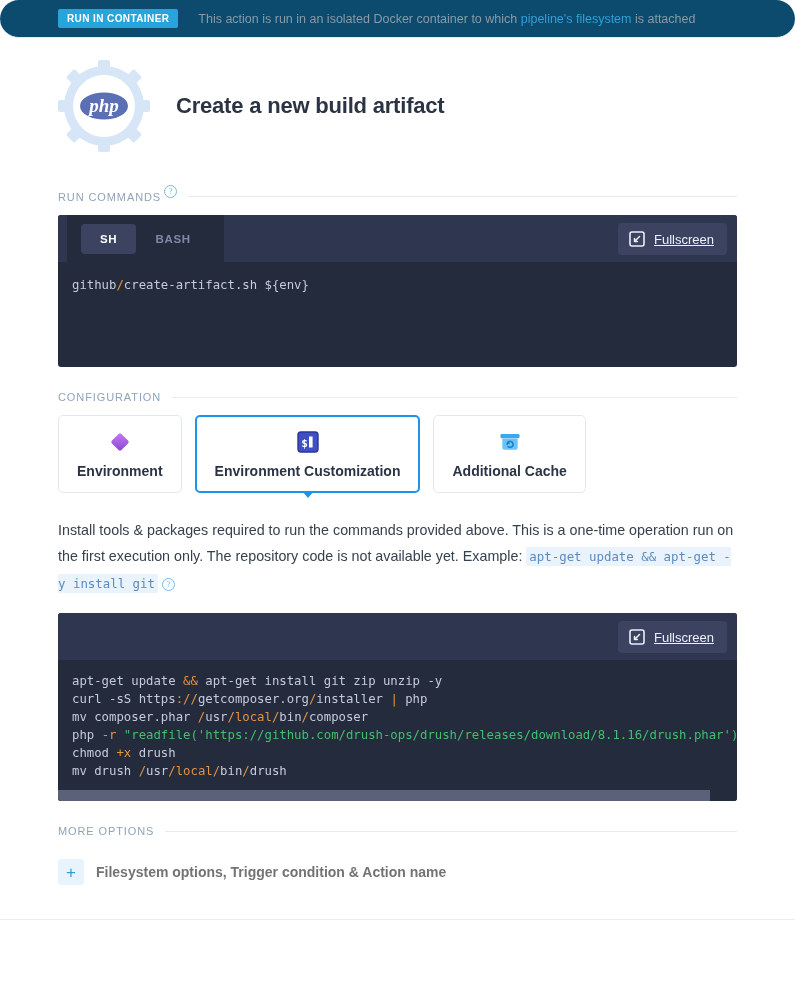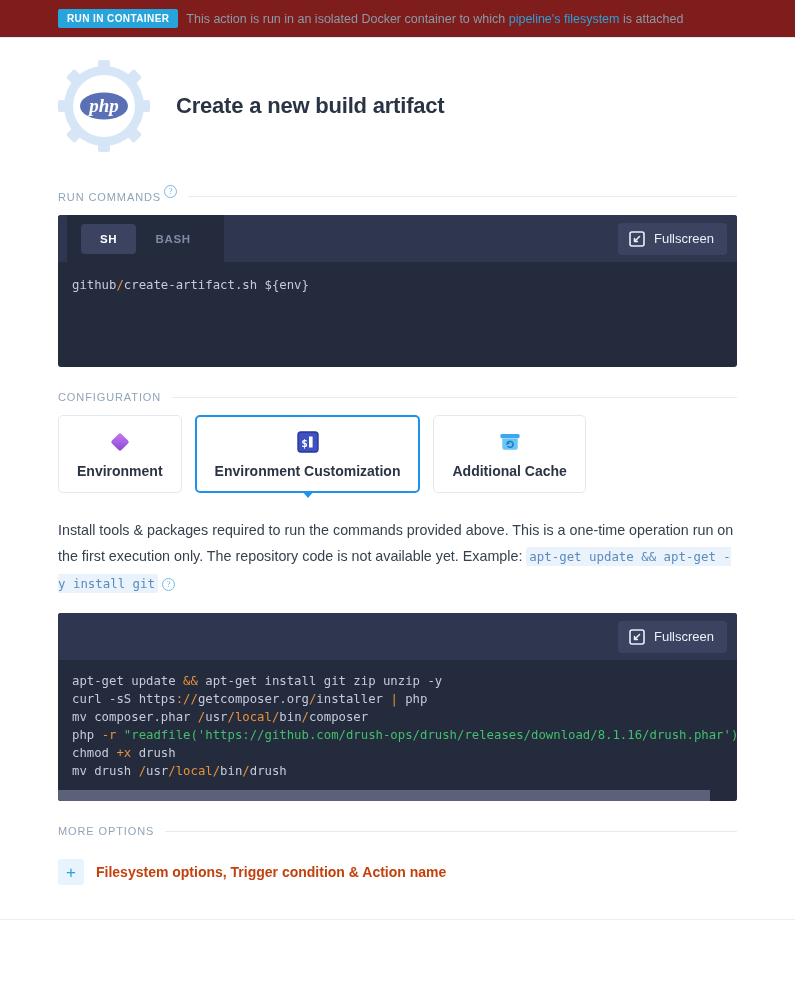--- a/index.html
+++ b/index.html
@@ -9,39 +9,40 @@
     height: 992px;
     background: #ffffff;
     font-family: "Liberation Sans", sans-serif;
     color: #2b3445;
     overflow: hidden;
   }
 
   
   .banner {
     height: 38px;
-    background: #7f1d1d;
+    background: #0c4a6e;
     border-bottom: 1px solid #dbeaf4;
     display: flex;
     align-items: center;
     padding-left: 58px;
+    border-radius: 19px;
   }
   .banner-badge {
     background: #28a4dd;
     color: #fff;
     font-size: 10px;
     font-weight: bold;
     letter-spacing: .4px;
     padding: 5px 9px 4px 9px;
     border-radius: 2px;
     line-height: 1;
     white-space: nowrap;
   }
   .banner-text {
-    margin-left: 8px;
+    margin-left: 20px;
     font-size: 12.5px;
     color: #8a9aa6;
     white-space: nowrap;
   }
   .banner-text a {
     color: #2f9fd8;
     text-decoration: none;
   }
 
   
@@ -132,28 +133,29 @@
     color: #ffffff;
   }
   .tabs-wrap {
     background: #242b3d;
     border-radius: 4px;
     padding: 14px;
     display: flex;
   }
   .fs-btn {
     display: flex;
-    align-items: center;
+    align-items: flex-end;
     gap: 9px;
     background: #3b4361;
     color: #eceff7;
     font-size: 13px;
     padding: 8px 13px 8px 11px;
     border-radius: 4px;
     cursor: pointer;
+    text-decoration: underline;
   }
   .fs-ico { width:16px; height:16px; display:block; }
 
   .code {
     font-family: "DejaVu Sans Mono", monospace;
     font-size: 12.3px;
     line-height: 18px;
     color: #c6cbd9;
     padding: 14px 0 14px 14px;
     white-space: pre;
@@ -253,21 +255,21 @@
     border-radius: 3px;
     display: flex;
     align-items: center;
     justify-content: center;
     color: #2f9fd8;
     font-size: 17px;
     line-height: 1;
     cursor: pointer;
   }
   .more-link {
-    color: #c2410c;
+    color: #737373;
     font-size: 14px;
     font-weight: bold;
     cursor: pointer;
   }
   .bottom-rule {
     height: 1px;
     background: #e9eef4;
     margin: 34px -58px 0 -58px;
   }
 </style>

